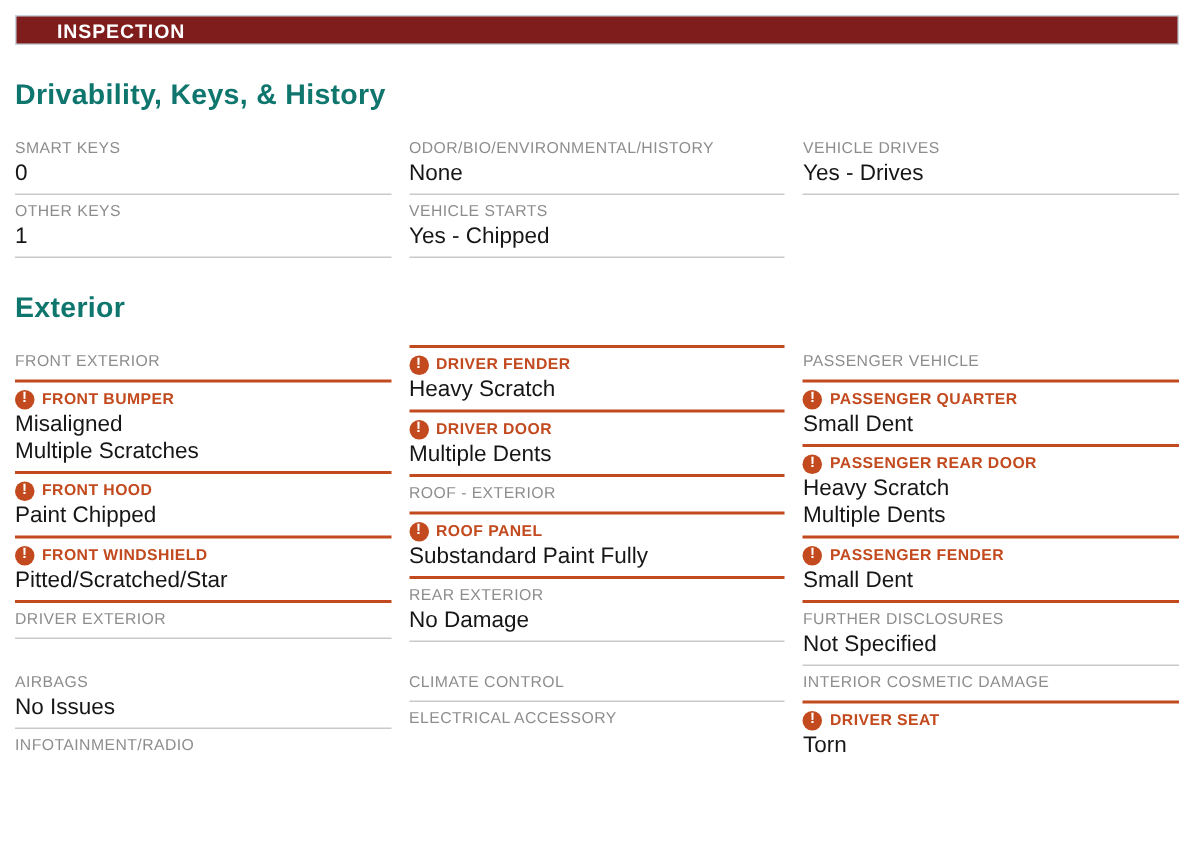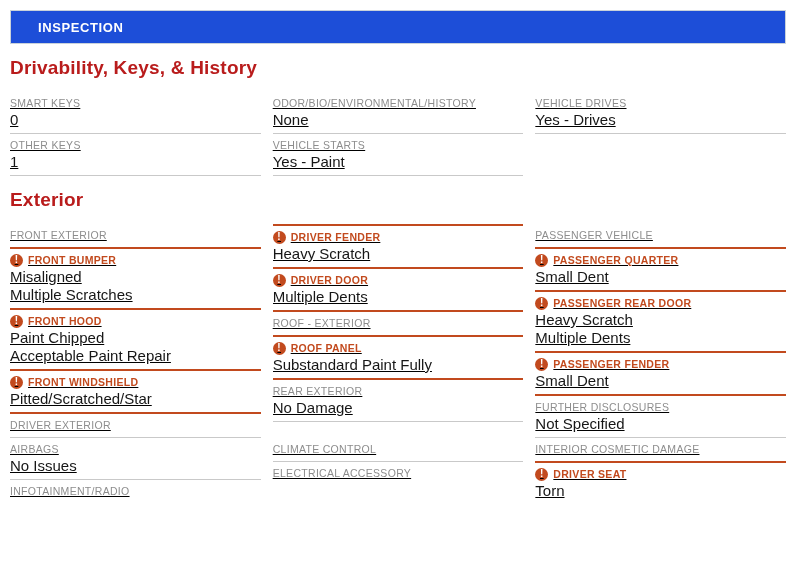--- a/index.html
+++ b/index.html
@@ -4,40 +4,40 @@
 <style>
   * { box-sizing: border-box; margin: 0; padding: 0; }
   html, body {
     width: 800px; height: 573px; overflow: hidden;
     background: #ffffff;
     font-family: "Liberation Sans", sans-serif;
   }
   .page { padding: 10px 14px 0 10px; }
 
   .inspect-bar {
-    height: 34px;
-    background: #1d4ed8;
+    height: 20px;
+    background: #7f1d1d;
     border: 1px solid #c9d2da;
     color: #ffffff;
     display: flex; align-items: center;
     padding-left: 27px;
     font-size: 13px; font-weight: 600; letter-spacing: .6px;
     cursor: pointer;
   }
 
   .section-title {
-    color: #b91c1c;
+    color: #0f766e;
     font-size: 19px;
     font-weight: 700;
-    margin: 13px 0 13px 0;
+    margin: 23px 0 13px 0;
     letter-spacing: .2px;
   }
 
   .columns { display: flex; gap: 12px; }
-  .col { flex: 1 1 0; min-width: 0; text-decoration: underline; }
+  .col { flex: 1 1 0; min-width: 0; }
 
   .field { padding: 4px 0 5px 0; }
   .field-label {
     display: flex; align-items: center;
     font-size: 10.5px; line-height: 14px;
     color: #8d8d8d; letter-spacing: .3px;
     font-weight: 400;
   }
   .field.damaged .field-label { color: #c24a1e; font-weight: 700; }
   .alert-icon {
@@ -89,21 +89,21 @@
               <div class="field-label">
                 <span>ODOR/BIO/ENVIRONMENTAL/HISTORY</span>
               </div>
               <div class="field-value">None</div>
             </div>
             <div class="divider gray"></div>
             <div class="field">
               <div class="field-label">
                 <span>VEHICLE STARTS</span>
               </div>
-              <div class="field-value">Yes - Paint</div>
+              <div class="field-value">Yes - Chipped</div>
             </div>
             <div class="divider gray"></div>
           </div>
           <div class="col">
             <div class="field">
               <div class="field-label">
                 <span>VEHICLE DRIVES</span>
               </div>
               <div class="field-value">Yes - Drives</div>
             </div>
@@ -129,21 +129,20 @@
               <div class="field-value">Misaligned</div>
               <div class="field-value">Multiple Scratches</div>
             </div>
             <div class="divider orange"></div>
             <div class="field damaged">
               <div class="field-label">
                 <span class="alert-icon">!</span>
                 <span>FRONT HOOD</span>
               </div>
               <div class="field-value">Paint Chipped</div>
-              <div class="field-value">Acceptable Paint Repair</div>
             </div>
             <div class="divider orange"></div>
             <div class="field damaged">
               <div class="field-label">
                 <span class="alert-icon">!</span>
                 <span>FRONT WINDSHIELD</span>
               </div>
               <div class="field-value">Pitted/Scratched/Star</div>
             </div>
             <div class="divider orange"></div>

